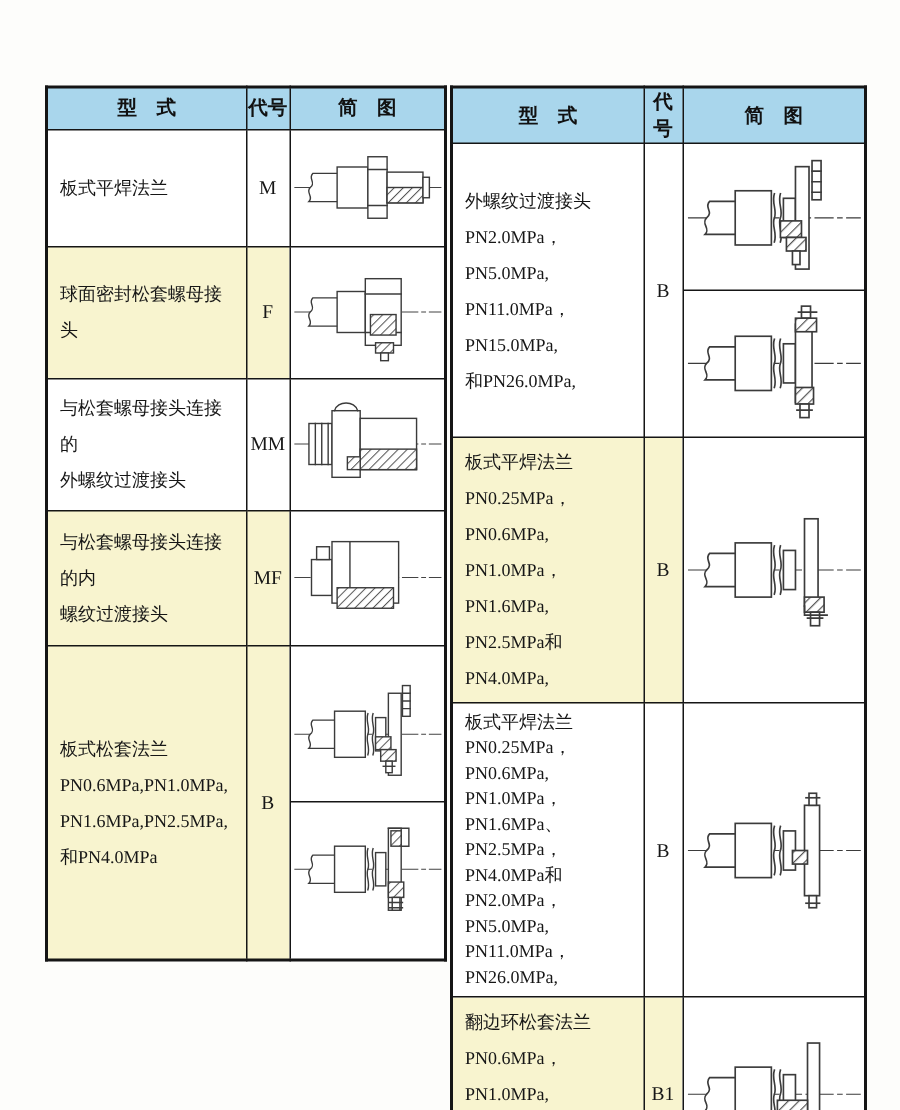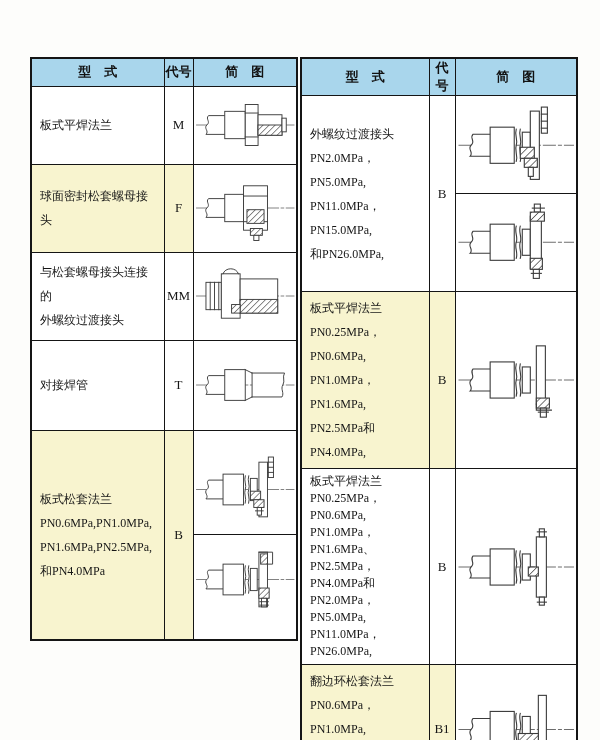--- a/index.html
+++ b/index.html
@@ -139,40 +139,40 @@
                     <rect x="54" y="20" width="44" height="40" fill="#fff"></rect>
                     <rect x="54" y="44" width="44" height="16" fill="url(#h2)"></rect>
                     <rect x="44" y="50" width="10" height="10" fill="url(#h2)"></rect>
                   </g>
                 </svg>
               </div>
             </div>
       </td>
     </tr>
     <tr style="height:90px">
-      <td class="type">对接焊管</td>
-      <td class="code">T</td>
+      <td class="type hl">与松套螺母接头连接的内
+螺纹过渡接头</td>
+      <td class="code hl">MF</td>
       <td class="diag-cell">
         <div class="dstack" style="height:88px">
               <div class="diag">
                 <svg xmlns="http://www.w3.org/2000/svg" viewBox="0 0 120 80" preserveAspectRatio="xMidYMid meet">
                   <defs>
-                    <pattern id="h4" patternUnits="userSpaceOnUse" width="5" height="5" patternTransform="rotate(45)">
-                      <rect width="5" height="5" fill="#fff"></rect>
-                      <line x1="0" y1="0" x2="0" y2="5" stroke="#555" stroke-width="1.6"></line>
-                    </pattern>
-                  </defs>
-                  <g stroke="#3b3b3b" stroke-width="1.1" fill="none" stroke-linecap="square">
-                    <line x1="3" y1="40" x2="117" y2="40" stroke-width="0.75" stroke-dasharray="12 3 3 3"></line>
-                    <path d="M38,29 L17,29 C13,33 20,36 15,40 C11,44 18,47 14,51 L38,51" fill="#fff"></path>
-                    <rect x="36" y="22" width="24" height="36" fill="#fff"></rect>
-                    <line x1="60" y1="22" x2="68" y2="26"></line>
-                    <line x1="60" y1="58" x2="68" y2="54"></line>
-                    <path d="M68,26 L106,26 C103,31 107,35 104,40 C101,45 106,49 103,54 L68,54" fill="#fff"></path>
-                    <line x1="68" y1="26" x2="68" y2="54"></line>
+                    <pattern id="h3" patternUnits="userSpaceOnUse" width="5" height="5" patternTransform="rotate(45)">
+                      <rect width="5" height="5" fill="#fff"></rect>
+                      <line x1="0" y1="0" x2="0" y2="5" stroke="#555" stroke-width="1.6"></line>
+                    </pattern>
+                  </defs>
+                  <g stroke="#3b3b3b" stroke-width="1.1" fill="none" stroke-linecap="square">
+                    <line x1="3" y1="40" x2="117" y2="40" stroke-width="0.75" stroke-dasharray="12 3 3 3"></line>
+                    <rect x="16" y="26" width="16" height="28" fill="#fff"></rect>
+                    <rect x="20" y="16" width="10" height="10" fill="#fff"></rect>
+                    <rect x="32" y="12" width="52" height="48" fill="#fff"></rect>
+                    <line x1="46" y1="12" x2="46" y2="60"></line>
+                    <rect x="36" y="48" width="44" height="16" fill="url(#h3)"></rect>
                   </g>
                 </svg>
               </div>
             </div>
       </td>
     </tr>
     <tr style="height:210px">
       <td class="type hl">板式松套法兰
 PN0.6MPa,PN1.0MPa,
 PN1.6MPa,PN2.5MPa,

